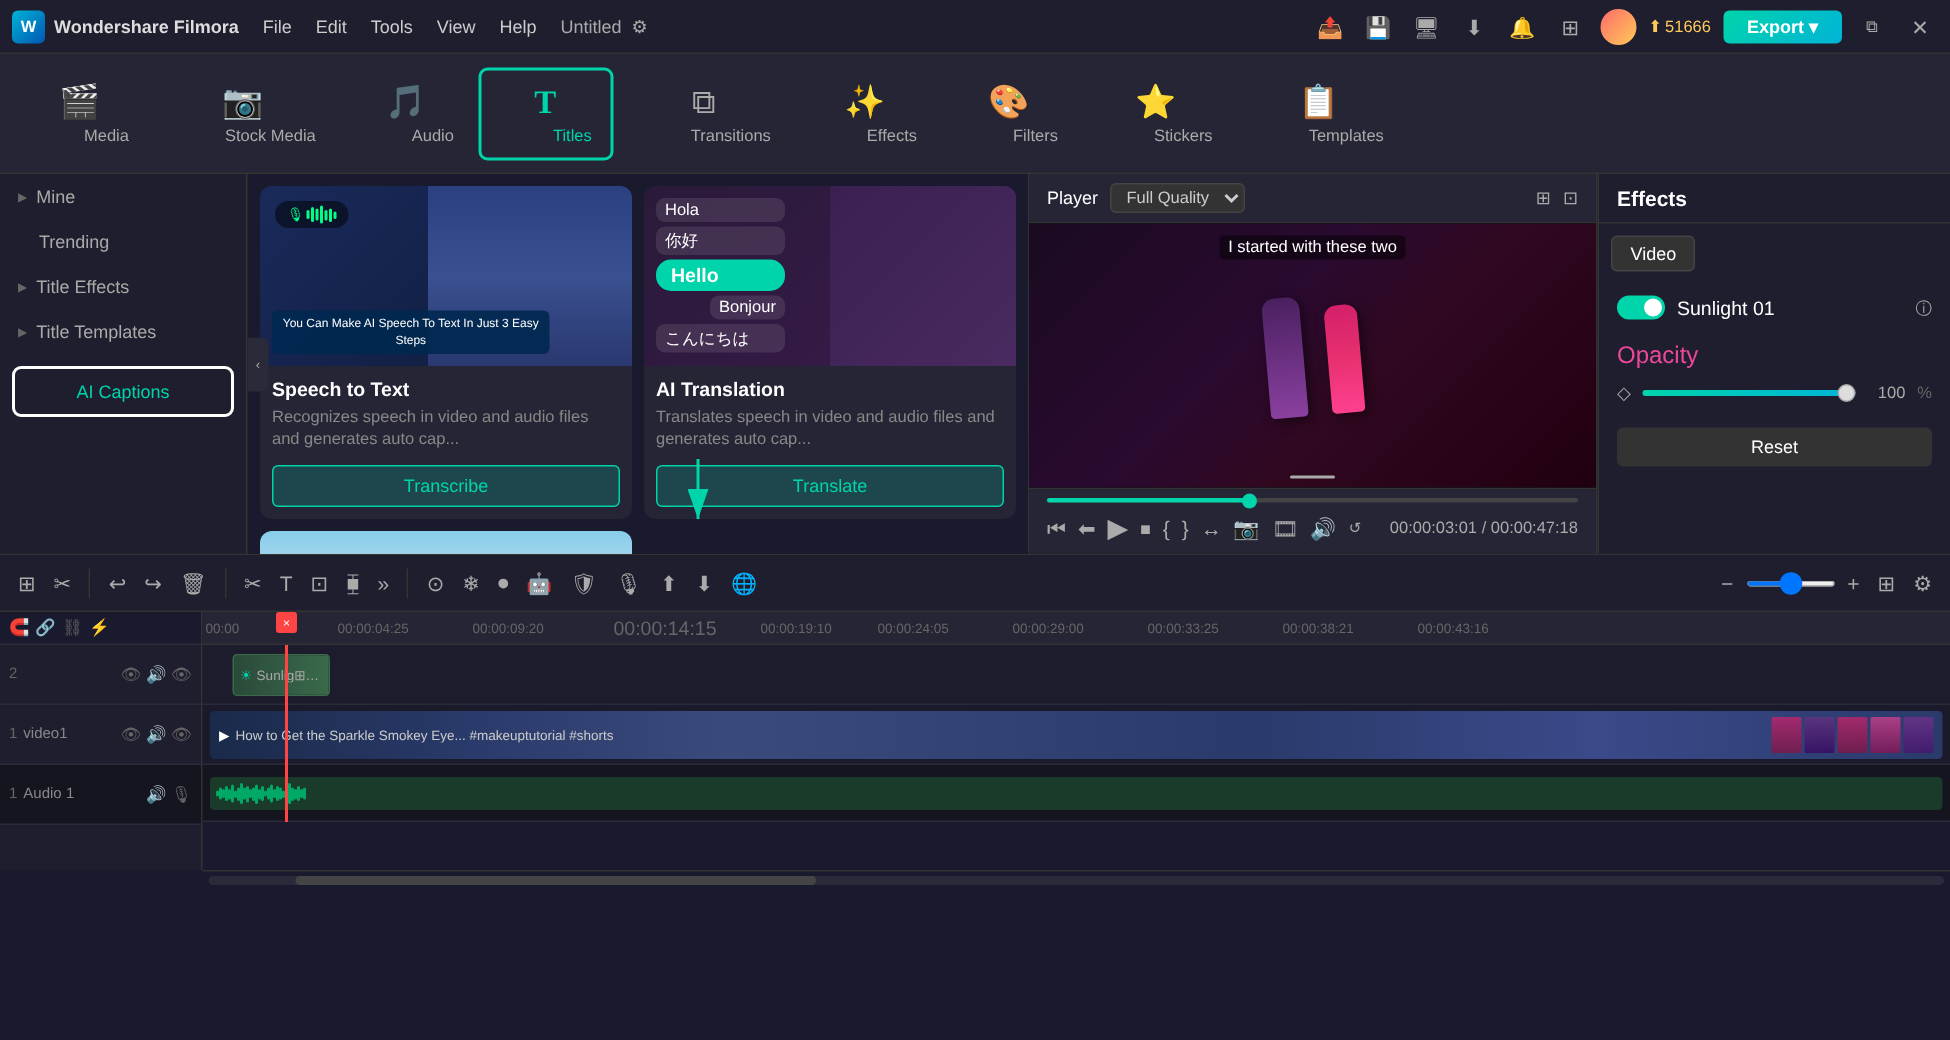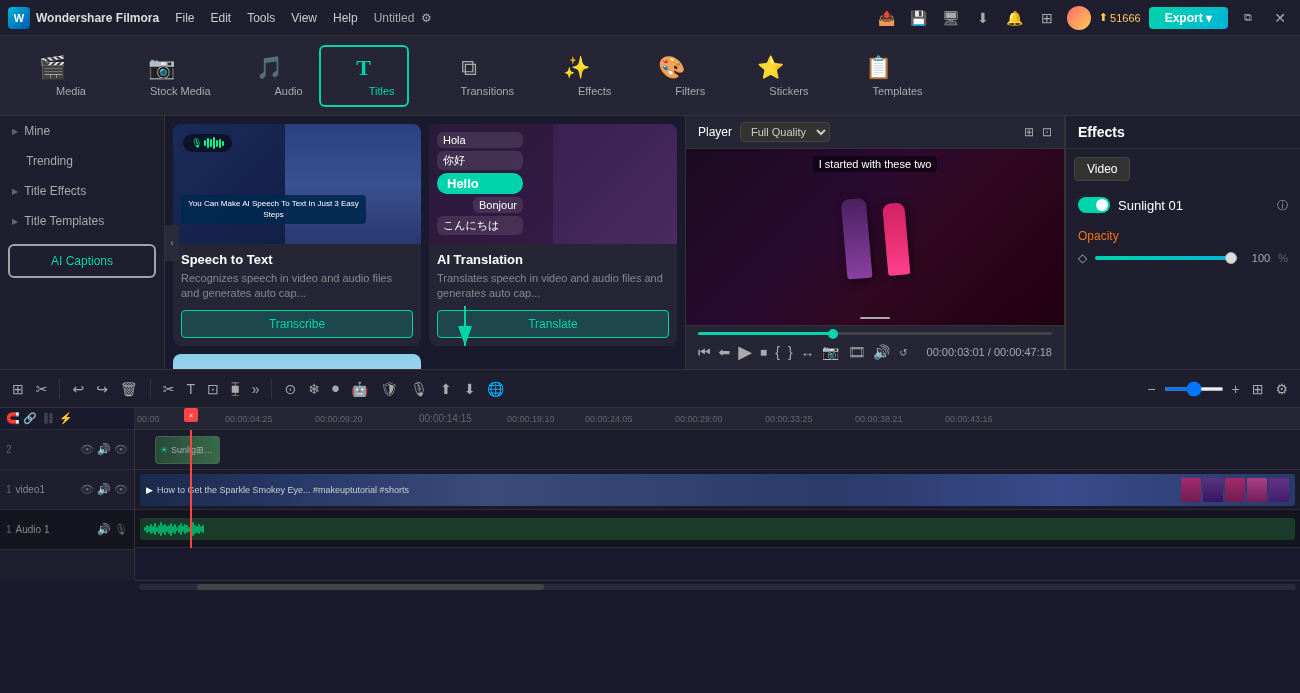--- a/index.html
+++ b/index.html
@@ -22,21 +22,21 @@
     .toolbar { display: flex; align-items: center; background: #252535; height: 80px; border-bottom: 1px solid #333; padding: 0 8px; gap: 4px; }
     .tool-item { display: flex; flex-direction: column; align-items: center; gap: 4px; padding: 8px 12px; cursor: pointer; border-radius: 6px; color: #aaa; min-width: 60px; }
     .tool-item.active { background: transparent; color: #00d4aa; border: 2px solid #00d4aa; border-radius: 6px; }
     .tool-icon { font-size: 22px; }
     .tool-label { font-size: 11px; margin-left: 36px; }
 
     
     .left-panel { width: 165px; background: #1e1e2e; border-right: 1px solid #333; overflow-y: auto; flex-shrink: 0; }
     .left-panel-item { display: flex; align-items: center; gap: 6px; padding: 8px 12px; cursor: pointer; color: #aaa; font-size: 12px; }
     .left-panel-item .arrow { font-size: 8px; color: #666; }
-    .ai-captions-btn { margin: 8px; padding: 8px 12px; background: transparent; border: 2px solid #a3a3a3; border-radius: 6px; color: #00d4aa; cursor: pointer; font-size: 12px; text-align: center; font-weight: 500; }
+    .ai-captions-btn { margin: 8px; padding: 8px 12px; background: transparent; border: 2px solid #ffffff; border-radius: 6px; color: #00d4aa; cursor: pointer; font-size: 12px; text-align: center; font-weight: 500; }
 
     
     .content-area { flex: 1; background: #1a1a2e; padding: 8px; overflow-y: auto; position: relative; }
     .content-grid { display: grid; grid-template-columns: 1fr 1fr; gap: 8px; }
     .content-card { background: #252535; border-radius: 8px; overflow: hidden; cursor: pointer; }
     .card-lower { padding: 8px; }
     .card-title { font-weight: bold; color: #fff; font-size: 13px; margin-bottom: 4px; }
     .card-desc { color: #888; font-size: 11px; line-height: 1.4; margin-bottom: 8px; }
     .card-btn { width: 100%; padding: 6px; border: none; border-radius: 4px; background: rgba(0,212,170,0.2); color: #00d4aa; cursor: pointer; font-size: 12px; border: 1px solid #00d4aa; }
 
@@ -58,21 +58,21 @@
     .right-panel { width: 235px; background: #1e1e2e; border-left: 1px solid #333; flex-shrink: 0; overflow-y: auto; }
     .right-panel-header { padding: 8px 12px; font-size: 14px; font-weight: bold; color: #fff; border-bottom: 1px solid #333; }
     .tab-row { display: flex; padding: 8px; gap: 4px; }
     .panel-tab { padding: 4px 12px; border-radius: 4px; font-size: 12px; cursor: pointer; color: #aaa; border: 1px solid transparent; }
     .panel-tab.active { background: #333; color: #fff; border-color: #444; }
     .effect-row { display: flex; align-items: center; gap: 8px; padding: 8px 12px; }
     .toggle { width: 32px; height: 16px; background: #00d4aa; border-radius: 8px; position: relative; cursor: pointer; }
     .toggle-dot { width: 12px; height: 12px; background: #fff; border-radius: 50%; position: absolute; top: 2px; right: 2px; }
     .effect-name { color: #fff; font-size: 13px; flex: 1; }
     .opacity-section { padding: 8px 12px; }
-    .opacity-label { color: #f97316; font-size: 12px; margin-bottom: 8px; }
+    .opacity-label { color: #ec4899; font-size: 16px; margin-bottom: 8px; }
     .opacity-row { display: flex; align-items: center; gap: 8px; }
     .opacity-slider { flex: 1; height: 4px; background: #333; border-radius: 2px; position: relative; cursor: pointer; }
     .opacity-fill { height: 100%; background: linear-gradient(90deg, #00d4aa, #00b4d8); border-radius: 2px; width: 100%; }
     .opacity-dot { width: 12px; height: 12px; background: #ddd; border-radius: 50%; position: absolute; right: 0; top: -4px; border: 1px solid #aaa; }
     .opacity-val { color: #aaa; font-size: 11px; min-width: 25px; text-align: right; }
     .opacity-pct { color: #666; font-size: 11px; }
     .reset-btn { margin: 8px 12px; padding: 6px; background: #333; border: none; border-radius: 4px; color: #fff; cursor: pointer; font-size: 12px; width: calc(100% - 24px); }
 
     
     .timeline-section { height: 210px; background: #1a1a2e; border-top: 1px solid #333; }
@@ -207,21 +207,21 @@
               <div style="width:2px;height:6px;background:#00ff88;border-radius:1px;"></div>
               <div style="width:2px;height:10px;background:#00ff88;border-radius:1px;"></div>
               <div style="width:2px;height:8px;background:#00ff88;border-radius:1px;"></div>
               <div style="width:2px;height:12px;background:#00ff88;border-radius:1px;"></div>
               <div style="width:2px;height:7px;background:#00ff88;border-radius:1px;"></div>
               <div style="width:2px;height:9px;background:#00ff88;border-radius:1px;"></div>
               <div style="width:2px;height:5px;background:#00ff88;border-radius:1px;"></div>
             </div>
           </div>
 
-          <div style="position:absolute;bottom:20px;left:8px;right:55px;background:rgba(0,40,80,0.9);border-radius:4px;padding:4px 6px;">
+          <div style="position:absolute;bottom:8px;left:8px;right:55px;background:rgba(0,40,80,0.9);border-radius:4px;padding:4px 6px;">
             <div style="font-size:8px;color:#fff;text-align:center;line-height:1.3;">You Can Make AI Speech To Text In Just 3 Easy Steps</div>
           </div>
         </div>
         <div class="card-lower">
           <div class="card-title">Speech to Text</div>
           <div class="card-desc">Recognizes speech in video and audio files and generates auto cap...</div>
           <button class="card-btn">Transcribe</button>
         </div>
       </div>
 
@@ -338,20 +338,21 @@
         <div style="color:#aaa;font-size:12px;cursor:pointer;">◇</div>
         <div class="opacity-slider">
           <div class="opacity-fill"></div>
           <div class="opacity-dot"></div>
         </div>
         <span class="opacity-val">100</span>
         <span class="opacity-pct">%</span>
       </div>
     </div>
     <div style="flex:1;"></div>
+    <button class="reset-btn">Reset</button>
   </div>
 </div>
 
 <div class="timeline-section">
 
   <div class="timeline-toolbar">
     <span class="tl-btn">⊞</span>
     <span class="tl-btn">✂</span>
     <div class="tl-separator"></div>
     <span class="tl-btn">↩</span>
@@ -419,21 +420,21 @@
         </div>
       </div>
     </div>
 
     <div class="track-content">
 
       <div style="height:22px;background:#252535;border-bottom:1px solid #333;display:flex;align-items:center;position:relative;overflow:hidden;">
         <span style="position:absolute;left:2px;font-size:9px;color:#666;">00:00</span>
         <span style="position:absolute;left:90px;font-size:9px;color:#666;">00:00:04:25</span>
         <span style="position:absolute;left:180px;font-size:9px;color:#666;">00:00:09:20</span>
-        <span style="position:absolute;left:284px;font-size:10px;color:#666;">00:00:14:15</span>
+        <span style="position:absolute;left:274px;font-size:13px;color:#666;">00:00:14:15</span>
         <span style="position:absolute;left:372px;font-size:9px;color:#666;">00:00:19:10</span>
         <span style="position:absolute;left:450px;font-size:9px;color:#666;">00:00:24:05</span>
         <span style="position:absolute;left:540px;font-size:9px;color:#666;">00:00:29:00</span>
         <span style="position:absolute;left:630px;font-size:9px;color:#666;">00:00:33:25</span>
         <span style="position:absolute;left:720px;font-size:9px;color:#666;">00:00:38:21</span>
         <span style="position:absolute;left:810px;font-size:9px;color:#666;">00:00:43:16</span>
       </div>
 
       <div style="position:relative;">
 

